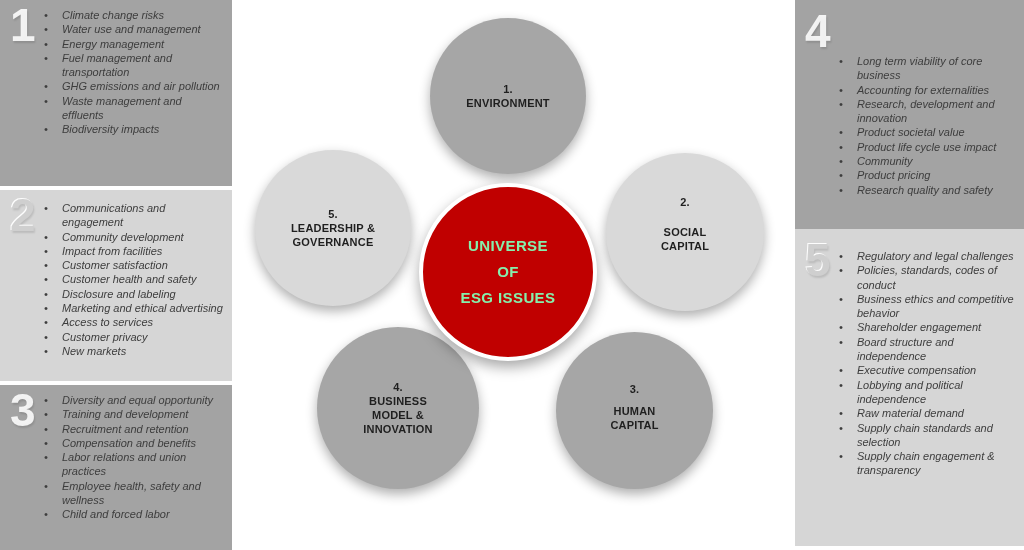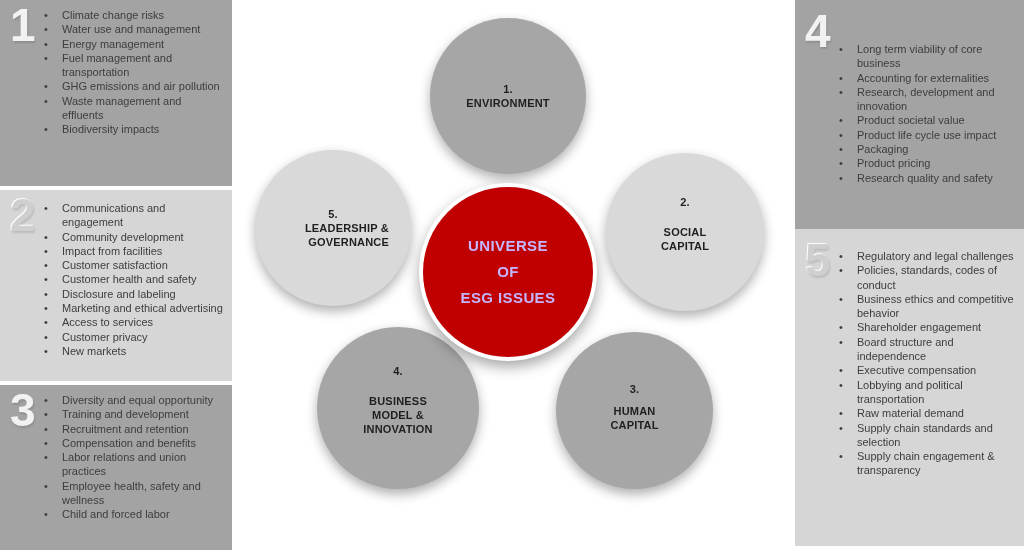--- a/index.html
+++ b/index.html
@@ -27,23 +27,23 @@
   .panel.light .num{color:#cfcfcf;text-shadow:-1px -1px 0 rgba(255,255,255,.95),1px 2px 2px rgba(0,0,0,.12);}
   .p4 .num{top:8px;}
   .p5 .num{top:8px;}
   .items{
     margin:0;list-style:none;
     padding:8px 8px 0 42px;
     font-size:11px;line-height:14.3px;color:#3d3d3d;
   }
   .p2 .items{padding-top:11px;}
   .p3 .items{}
-  .p4 .items{padding-top:42px;}
+  .p4 .items{padding-top:54px;}
   .p5 .items{padding-top:20px;}
-  .items li{position:relative;padding-left:20px;}
+  .items li{position:relative;padding-left:20px;font-style:italic;}
   .items li::before{
     content:"\2022";
     position:absolute;left:2px;top:0;
     font-size:11px;color:#3d3d3d;
   }
   
   .circle{
     position:absolute;border-radius:50%;
     display:flex;align-items:center;justify-content:center;
     text-align:center;
@@ -55,33 +55,33 @@
   .c-social{left:606px;top:153px;width:158px;height:158px;}
   .c-lead{left:255px;top:150px;width:156px;height:156px;}
   .c-human{left:556px;top:332px;width:157px;height:157px;}
   .c-biz{left:317px;top:327px;width:162px;height:162px;}
   .clabel{
     font-size:11px;font-weight:700;line-height:14px;
     color:#1f1f1f;letter-spacing:.2px;margin:0 auto;
   }
   .c-env .cname{width:110px;}
   .c-social .cname{width:62px;margin:16px auto;}
-  .c-lead .cname{width:112px;margin:0 auto;text-align:right;}
+  .c-lead .cname{width:112px;margin:0 auto;}
   .c-human .cname{width:62px;margin:8px auto;}
-  .c-biz .cname{width:88px;margin:16px auto;}
+  .c-biz .cname{width:88px;margin:0 auto;}
   
   .c-center{
     left:419px;top:183px;width:178px;height:178px;
     box-sizing:border-box;
     background:#c00000;border:4px solid #ffffff;
     z-index:5;
     box-shadow:0 6px 14px rgba(0,0,0,.35);
   }
   .center-label{
-    color:#c4b5fd;font-weight:700;font-size:15px;
+    color:#86efac;font-weight:700;font-size:15px;
     line-height:26px;letter-spacing:.4px;
   }
 </style>
 </head>
 <body>
 
 <div id="canvas">
 
   <section class="panel p1 dark">
     <div class="num">1</div>
@@ -126,36 +126,36 @@
   </section>
 
   <section class="panel p4 dark">
     <div class="num">4</div>
     <ul class="items">
         <li>Long term viability of core business</li>
         <li>Accounting for externalities</li>
         <li>Research, development and innovation</li>
         <li>Product societal value</li>
         <li>Product life cycle use impact</li>
-        <li>Packaging</li>
+        <li>Community</li>
         <li>Product pricing</li>
         <li>Research quality and safety</li>
       </ul>
   </section>
 
   <section class="panel p5 light">
     <div class="num">5</div>
     <ul class="items">
         <li>Regulatory and legal challenges</li>
         <li>Policies, standards, codes of conduct</li>
         <li>Business ethics and competitive behavior</li>
         <li>Shareholder engagement</li>
         <li>Board structure and independence</li>
         <li>Executive compensation</li>
-        <li>Lobbying and political transportation</li>
+        <li>Lobbying and political independence</li>
         <li>Raw material demand</li>
         <li>Supply chain standards and selection</li>
         <li>Supply chain engagement &amp; transparency</li>
       </ul>
   </section>
 
   <div class="circle medium c-env">
     <div class="clabel">
       <div class="cnum">1.</div>
       <div class="cname">ENVIRONMENT</div>

